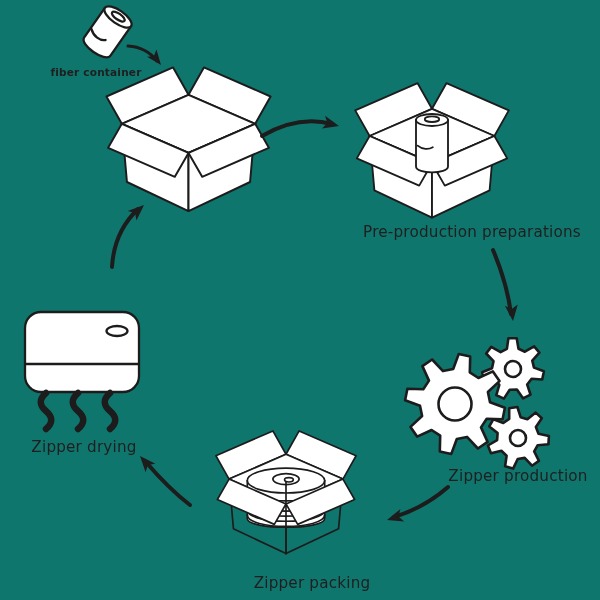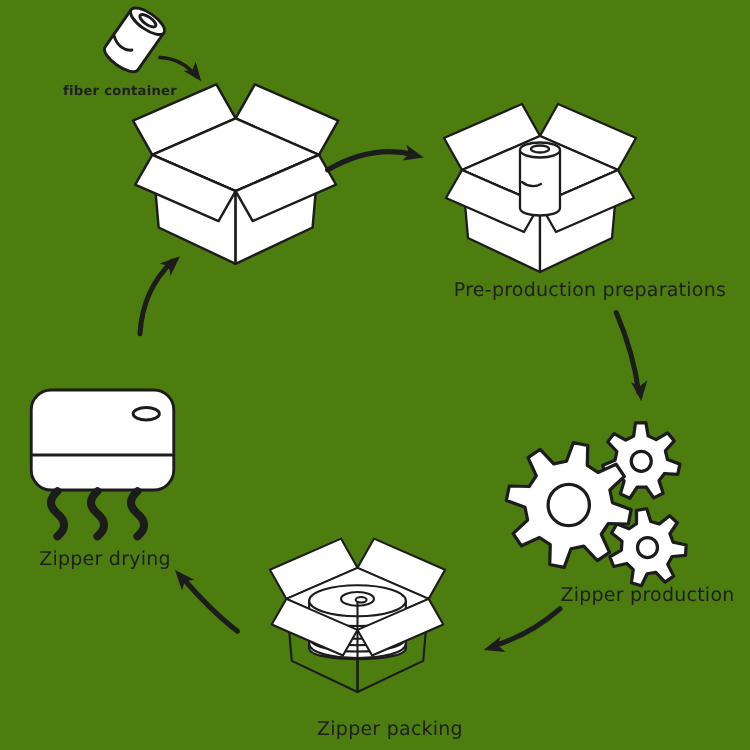--- a/index.html
+++ b/index.html
@@ -1,17 +1,17 @@
 <!DOCTYPE html>
 <html><head>
 <meta charset="utf-8">
 <style>
   html,body{margin:0;padding:0;background:#fff;}
   .canvas{
-    position:relative;width:600px;height:600px;background:#4d7c0f;
+    position:relative;width:600px;height:600px;background:#0f766e;
     font-family:"DejaVu Sans","Liberation Sans",sans-serif;overflow:hidden;
   }
   svg{display:block;}
   .ln{fill:#ffffff;stroke:#1c1c1c;stroke-width:2.3;stroke-linejoin:round;}
   .lnO{fill:none;stroke:#1c1c1c;stroke-width:2.3;stroke-linejoin:round;stroke-linecap:round;}
   .gear{fill:#ffffff;stroke:#1c1c1c;stroke-width:2.6;stroke-linejoin:round;}
   .arrow{fill:none;stroke:#1c1c1c;stroke-width:4;stroke-linecap:round;}
   .arrow-thin{fill:none;stroke:#1c1c1c;stroke-width:3;stroke-linecap:round;}
   .head{fill:#1c1c1c;stroke:none;}
   .heat{fill:none;stroke:#1c1c1c;stroke-width:6.5;stroke-linecap:round;}

